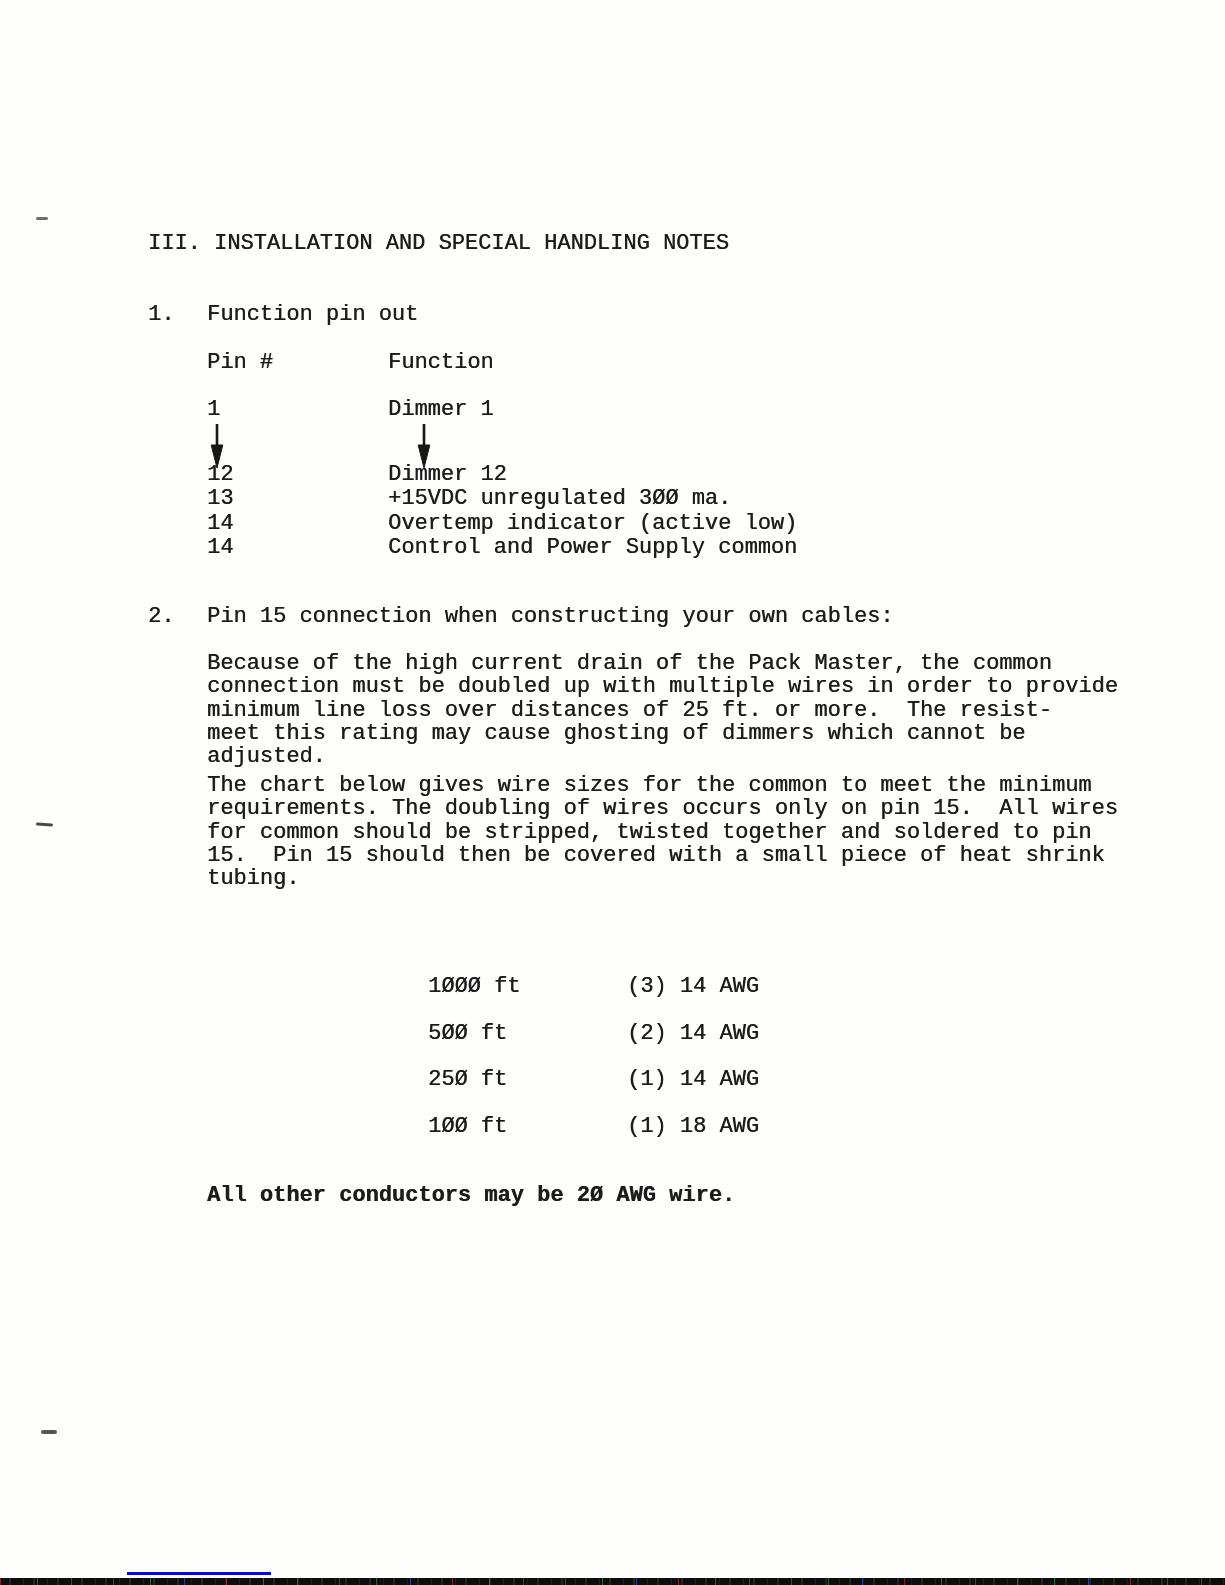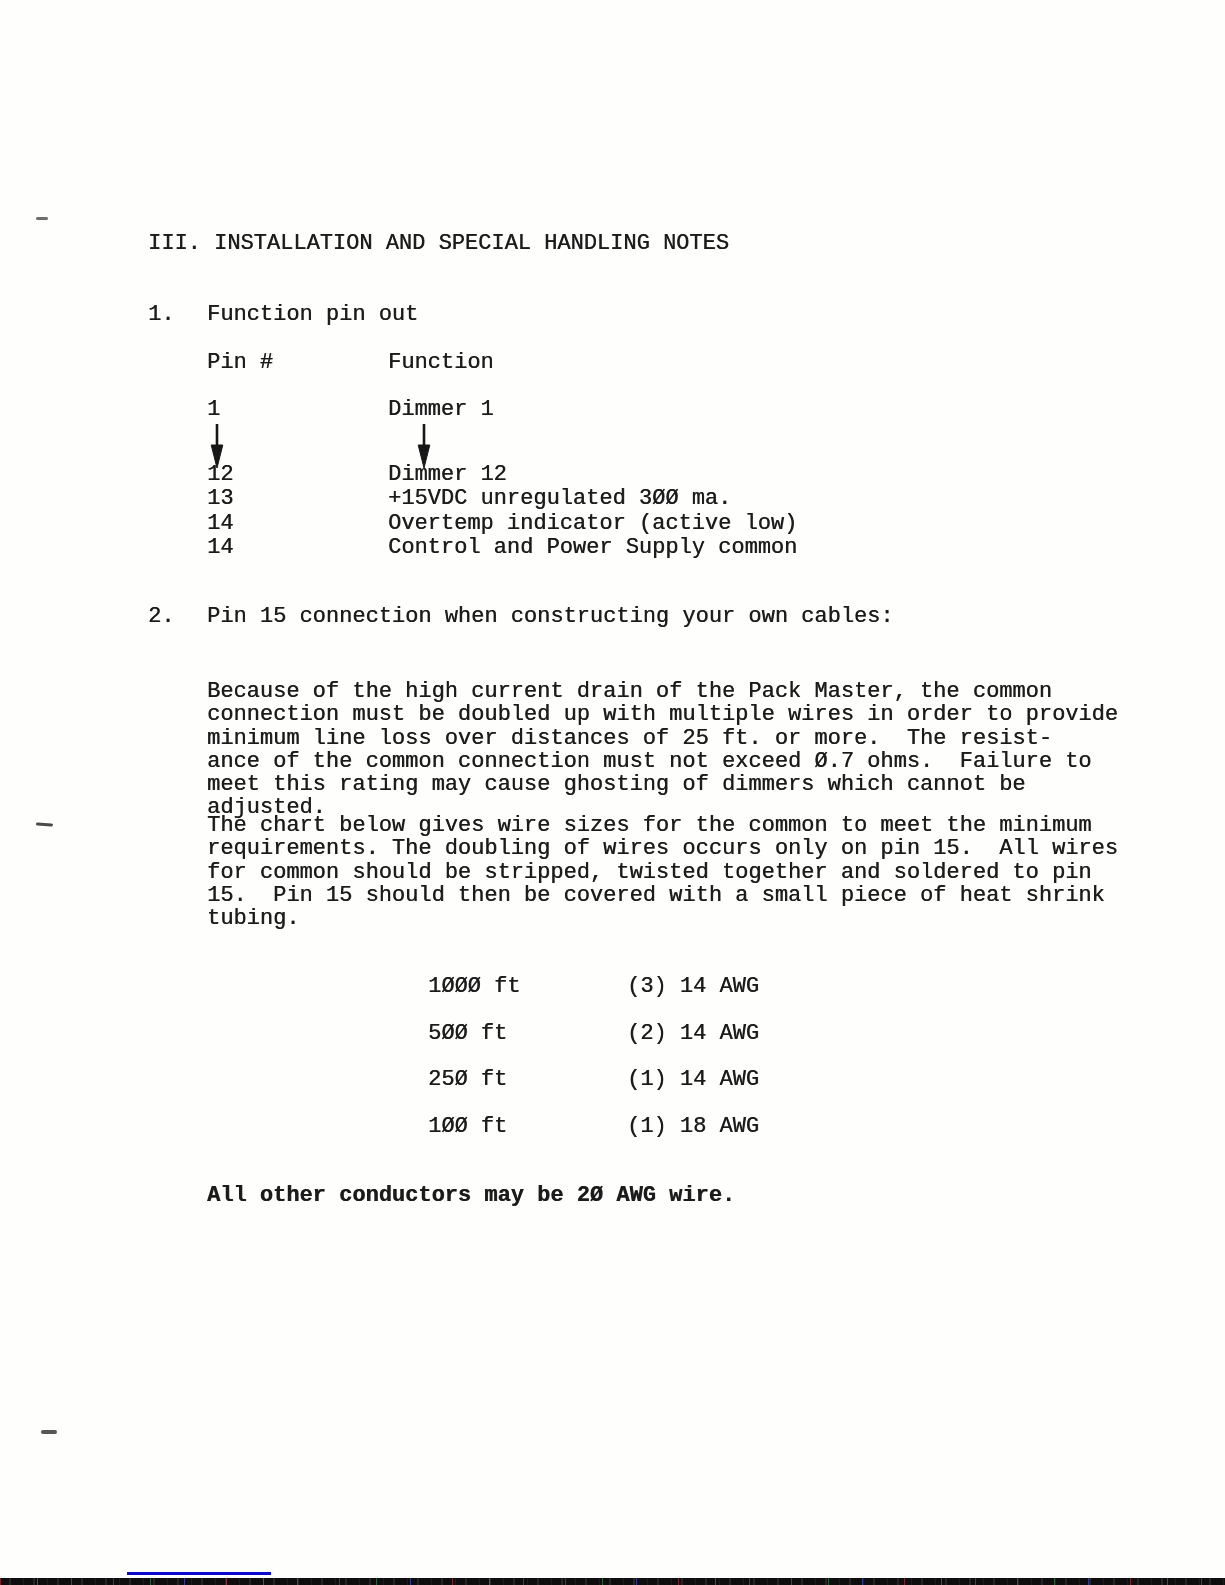--- a/index.html
+++ b/index.html
@@ -85,30 +85,29 @@
     </div>
     <div class="pin-row">
       <span class="pin">14</span>
       <span class="func">Control and Power Supply common</span>
     </div>
   </div>
 
   <div class="abs t" style="left:148px; top:605px;">2.</div>
   <div class="abs t" style="left:207px; top:605px;">Pin 15 connection when constructing your own cables:</div>
 
-  <div class="abs para" style="left:207px; top:652px;margin-top:28px;">
+  <div class="abs para" style="left:207px; top:652px;">
     <div class="line">Because of the high current drain of the Pack Master, the common</div>
     <div class="line">connection must be doubled up with multiple wires in order to provide</div>
     <div class="line">minimum line loss over distances of 25 ft. or more.  The resist-</div>
-    <div class="line">ance of the common connection must not exceed Ø.7 ohms.  Failure to</div>
     <div class="line">meet this rating may cause ghosting of dimmers which cannot be</div>
     <div class="line">adjusted.</div>
   </div>
 
-  <div class="abs para" style="left:207px; top:814px;">
+  <div class="abs para" style="left:207px; top:774px;">
     <div class="line">The chart below gives wire sizes for the common to meet the minimum</div>
     <div class="line">requirements. The doubling of wires occurs only on pin 15.  All wires</div>
     <div class="line">for common should be stripped, twisted together and soldered to pin</div>
     <div class="line">15.  Pin 15 should then be covered with a small piece of heat shrink</div>
     <div class="line">tubing.</div>
   </div>
 
   <div class="abs" style="left:0; top:975px; width:1225px;">
     <div class="wire-row">
       <span class="dist">1ØØØ ft</span>

